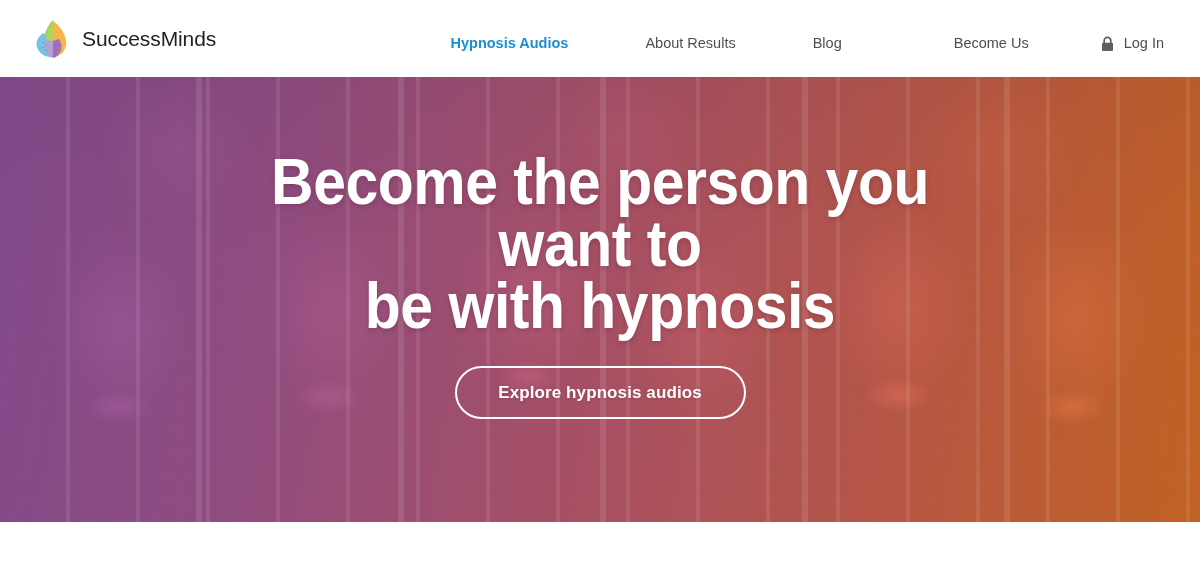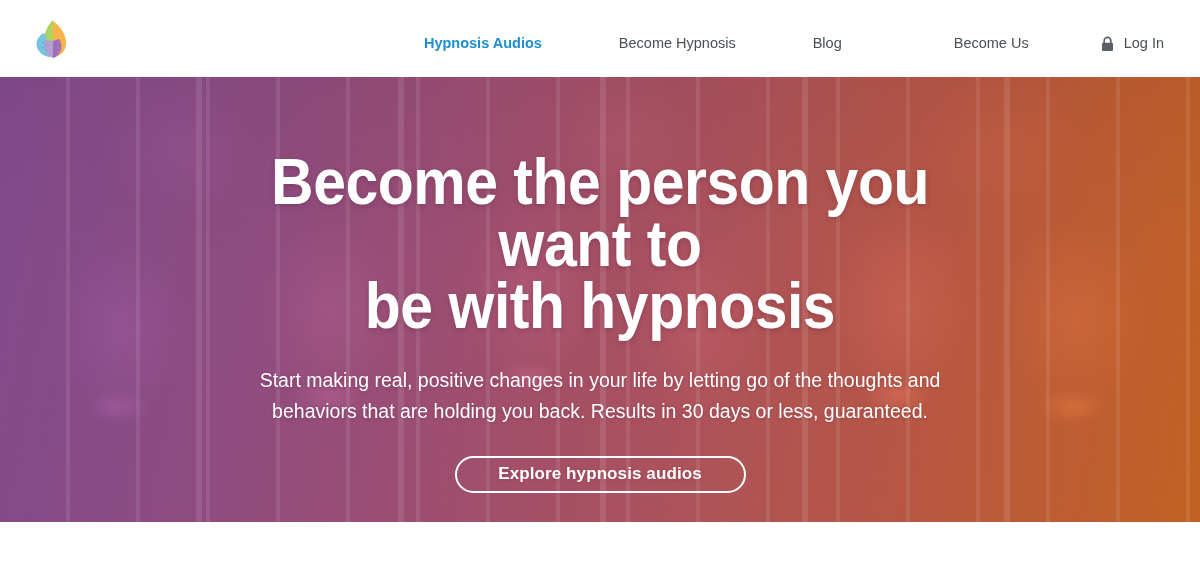--- a/index.html
+++ b/index.html
@@ -288,26 +288,27 @@
           <circle cx="25.6" cy="30" r="0.8" fill="#e89a3c" opacity="0.85"></circle>
           <circle cx="28.4" cy="32.3" r="0.8" fill="#e89a3c" opacity="0.85"></circle>
           <circle cx="24.6" cy="34.4" r="0.8" fill="#e89a3c" opacity="0.85"></circle>
 
           <circle cx="10.4" cy="24.5" r="0.75" fill="#4aa9cd" opacity="0.9"></circle>
           <circle cx="13" cy="27" r="0.75" fill="#4aa9cd" opacity="0.9"></circle>
           <circle cx="10.2" cy="29.5" r="0.75" fill="#4aa9cd" opacity="0.9"></circle>
           <circle cx="12.8" cy="32" r="0.75" fill="#4aa9cd" opacity="0.9"></circle>
         </svg>
       </span>
+      <span class="brand-name">SuccessMinds</span>
     </div>
 
     <nav class="main-nav">
       <a class="nav-link is-active nav-item-audios">Hypnosis Audios</a>
 
-      <a class="nav-link nav-item-about-h">Become Hypnosis</a>
+      <a class="nav-link nav-item-about-h">About Results</a>
 
       <a class="nav-link nav-item-blog">Blog</a>
 
       <a class="nav-link nav-item-about-us">Become Us</a>
 
       <div class="login-group">
         <span>
           <svg class="lock-icon" viewBox="0 0 13 16" xmlns="http://www.w3.org/2000/svg" aria-hidden="true">
             <path d="M3.2 7V4.6a3.3 3.3 0 0 1 6.6 0V7" fill="none" stroke="#5b6066" stroke-width="1.7"></path>
             <rect x="1" y="6.8" width="11" height="8.2" rx="1.1" fill="#5b6066"></rect>
@@ -325,21 +326,20 @@
     <div class="hero-wash2"></div>
     <div class="hero-stripes"></div>
     <div class="hero-stripes-b"></div>
 
     <div class="hero-inner">
       <h1 class="hero-title">
         <span>Become the person you want to</span><br>
         <span>be with hypnosis</span>
       </h1>
 
-      <p class="hero-sub">Start making real, positive changes in your life by letting go of the thoughts and behaviors that are holding you back. Results in 30 days or less, guaranteed.</p>
 
       <button class="hero-cta">Explore hypnosis audios</button>
     </div>
   </section>
 
   <div class="below-fold"></div>
 
 </div>
 
 </body></html>

